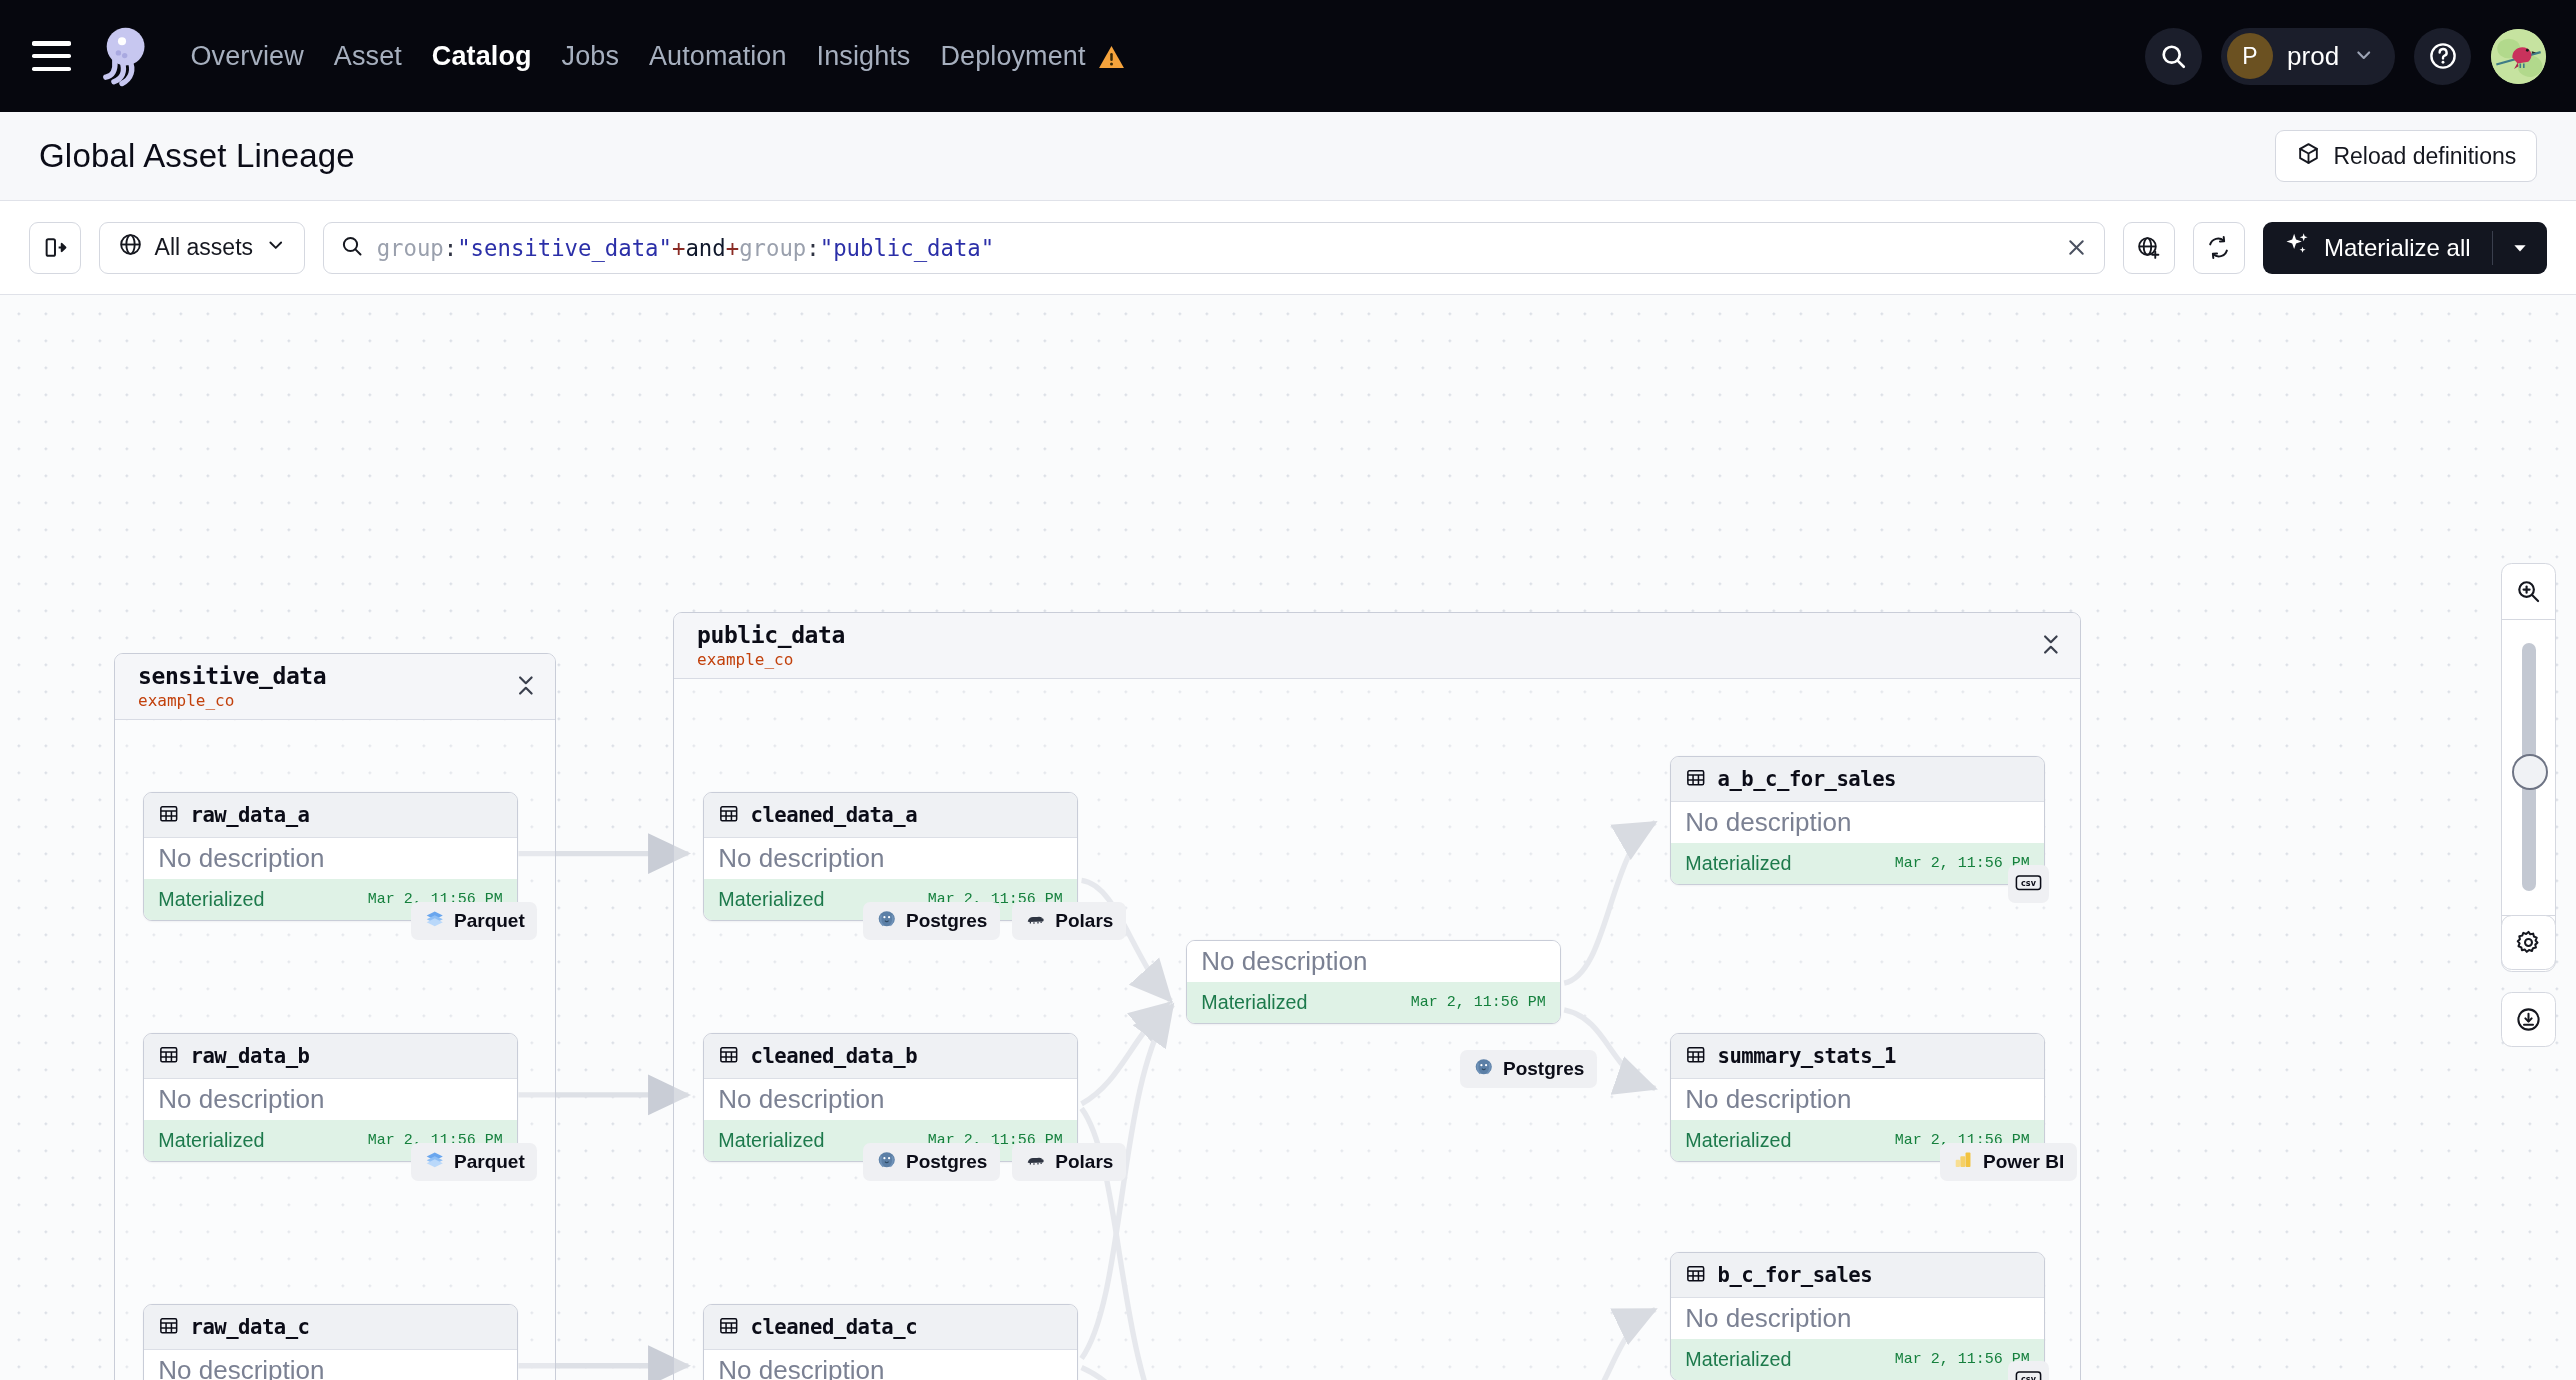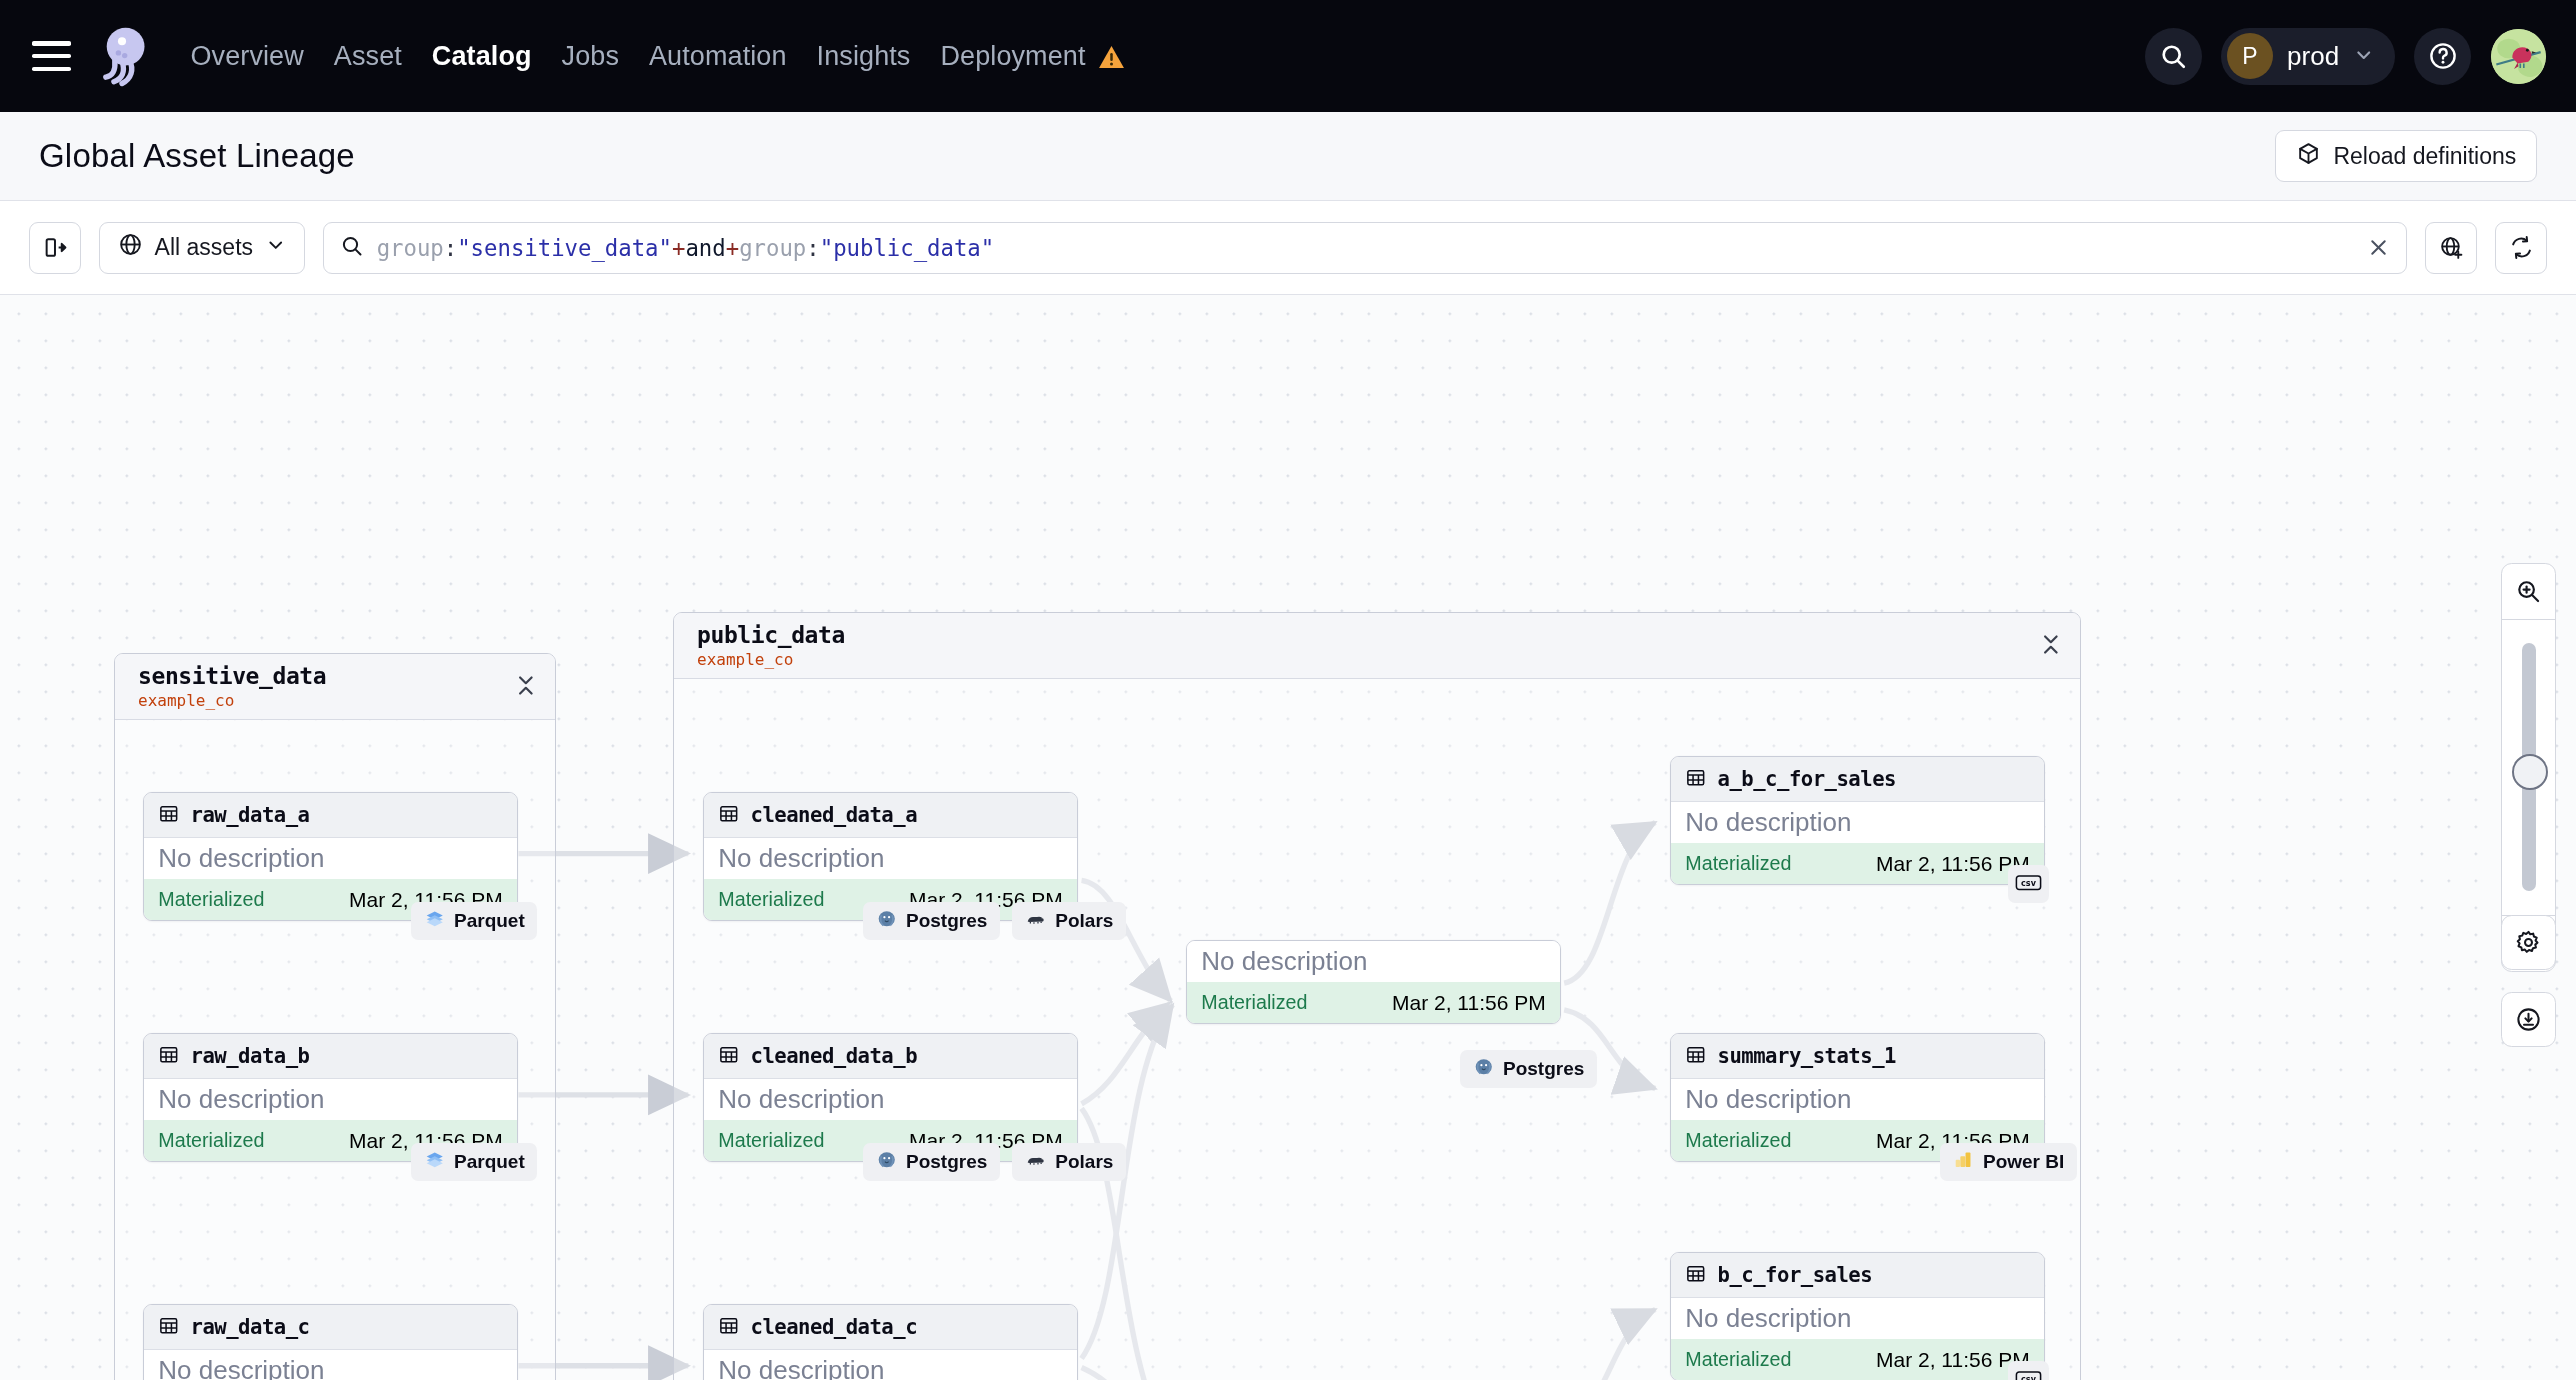--- a/index.html
+++ b/index.html
@@ -123,21 +123,21 @@
     background: #EFF1F4; border-bottom: 0.9px solid #DCDFE6; height: 45px;
     display: flex; align-items: center; gap: 10.7px; padding: 0 14.3px;
   }
   .node-name { font-family: "DejaVu Sans Mono", monospace; font-size: 20.6px; font-weight: bold; color: #0B0C17; letter-spacing:-0.5px; }
   .node-desc { height: 41px; display: flex; align-items: center; padding: 0 14.3px; font-size: 26px; color: #7B8193; background:#fff;}
   .node-status {
     height: 41px; display: flex; align-items: center; justify-content: space-between;
     padding: 0 14.3px; background: #DFF2E6;
   }
   .node-status .st { font-size: 19.7px; color: #1D7A4C; }
-  .node-status .ts { font-size: 21px; color: #000000; }
+  .node-status .ts { font-size: 15px; color: #15803d; font-family: Liberation Mono, monospace; }
 
   .tagrow { position: absolute; display: flex; gap: 12.5px; }
   .tag {
     height: 38px; background: #EFF0F3; border-radius: 7.2px; display: flex; align-items: center;
     gap: 9px; padding: 0 12.5px; font-size: 19px; font-weight: bold; color: #0B0C17; cursor: pointer;
   }
   .tag-icon-only { height: 38px; width: 41px; background:#EFF0F3; border-radius:7.2px; display:flex;align-items:center;justify-content:center; cursor:pointer;}
 
   svg.edges { position: absolute; left: 0; top: 0; width: 2576px; height: 1085px; pointer-events: none; }
 
@@ -306,20 +306,38 @@
       </svg>
   </div>
   <div class="icon-btn">
     <svg width="25" height="25" viewBox="0 0 24 24" fill="none" stroke="#15171F" stroke-width="1.9" stroke-linecap="round" stroke-linejoin="round">
       <path d="M4 9a8 8 0 0 1 13-3.5"></path>
         <polyline points="17 2 17.4 6 13.4 6.2"></polyline>
       <path d="M20 15a8 8 0 0 1-13 3.5"></path>
         <polyline points="7 22 6.6 18 10.6 17.8"></polyline>
     </svg>
   </div>
+  <div class="matbtn">
+    <div class="matbtn-main">
+      <span>
+        <svg width="27" height="27" viewBox="0 0 24 24" fill="#fff">
+            <path d="M9 2.5 L10.7 7.6 L15.8 9.3 L10.7 11 L9 16.1 L7.3 11 L2.2 9.3 L7.3 7.6 Z"></path>
+            <path d="M17.5 2 L18.4 4.6 L21 5.5 L18.4 6.4 L17.5 9 L16.6 6.4 L14 5.5 L16.6 4.6 Z"></path>
+            <path d="M16.5 14 L17.2 16 L19.2 16.7 L17.2 17.4 L16.5 19.4 L15.8 17.4 L13.8 16.7 L15.8 16 Z"></path>
+          </svg>
+      </span>
+      <span>Materialize all</span>
+    </div>
+    <div class="matbtn-div"></div>
+    <div class="matbtn-caret">
+      <svg width="18" height="18" viewBox="0 0 16 16" fill="#fff">
+          <path d="M3 5.5 L8 11 L13 5.5 Z"></path>
+        </svg>
+    </div>
+  </div>
 </div>
 
 <div class="canvas">
 
   <svg class="edges" viewBox="0 0 2882 1214" width="2576" height="1085">
     <defs>
       <marker id="ah" markerWidth="9" markerHeight="9" refX="7.5" refY="4.5" orient="auto">
         <path d="M0,0.7 L8,4.5 L0,8.3 Z" fill="#C9CDD6"></path>
       </marker>
       <marker id="ah2" markerWidth="9" markerHeight="9" refX="7.5" refY="4.5" orient="auto">

